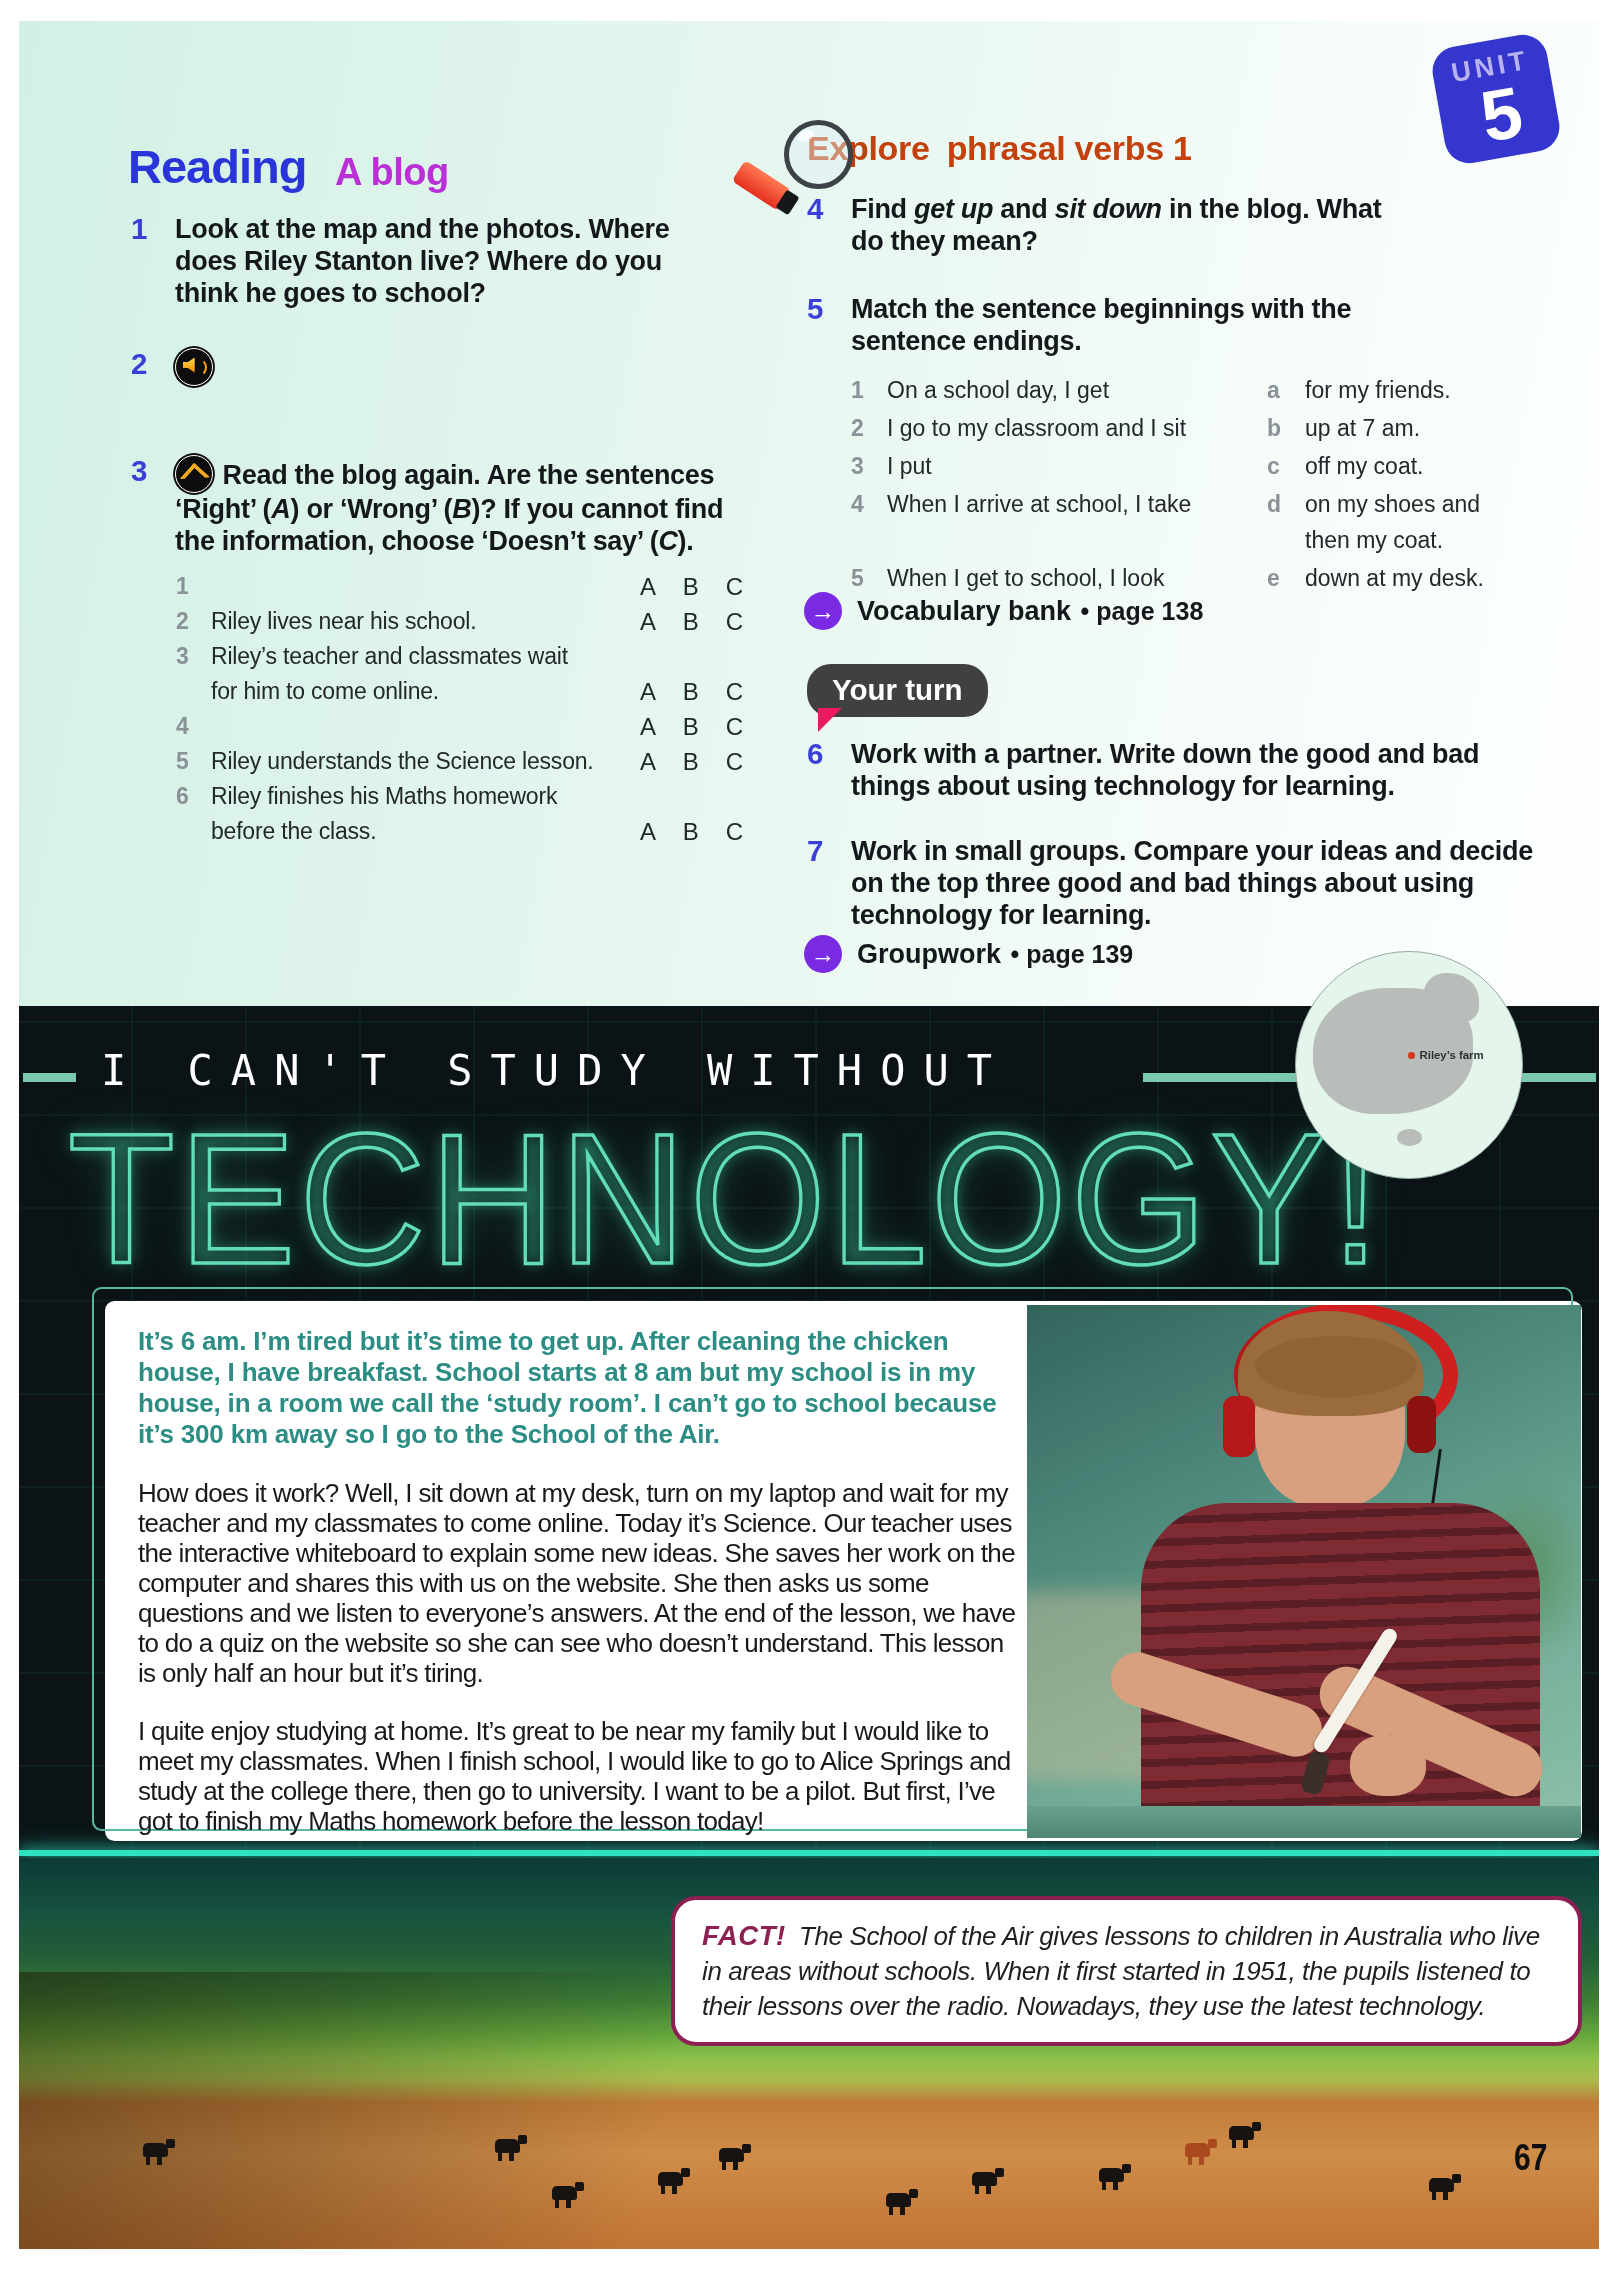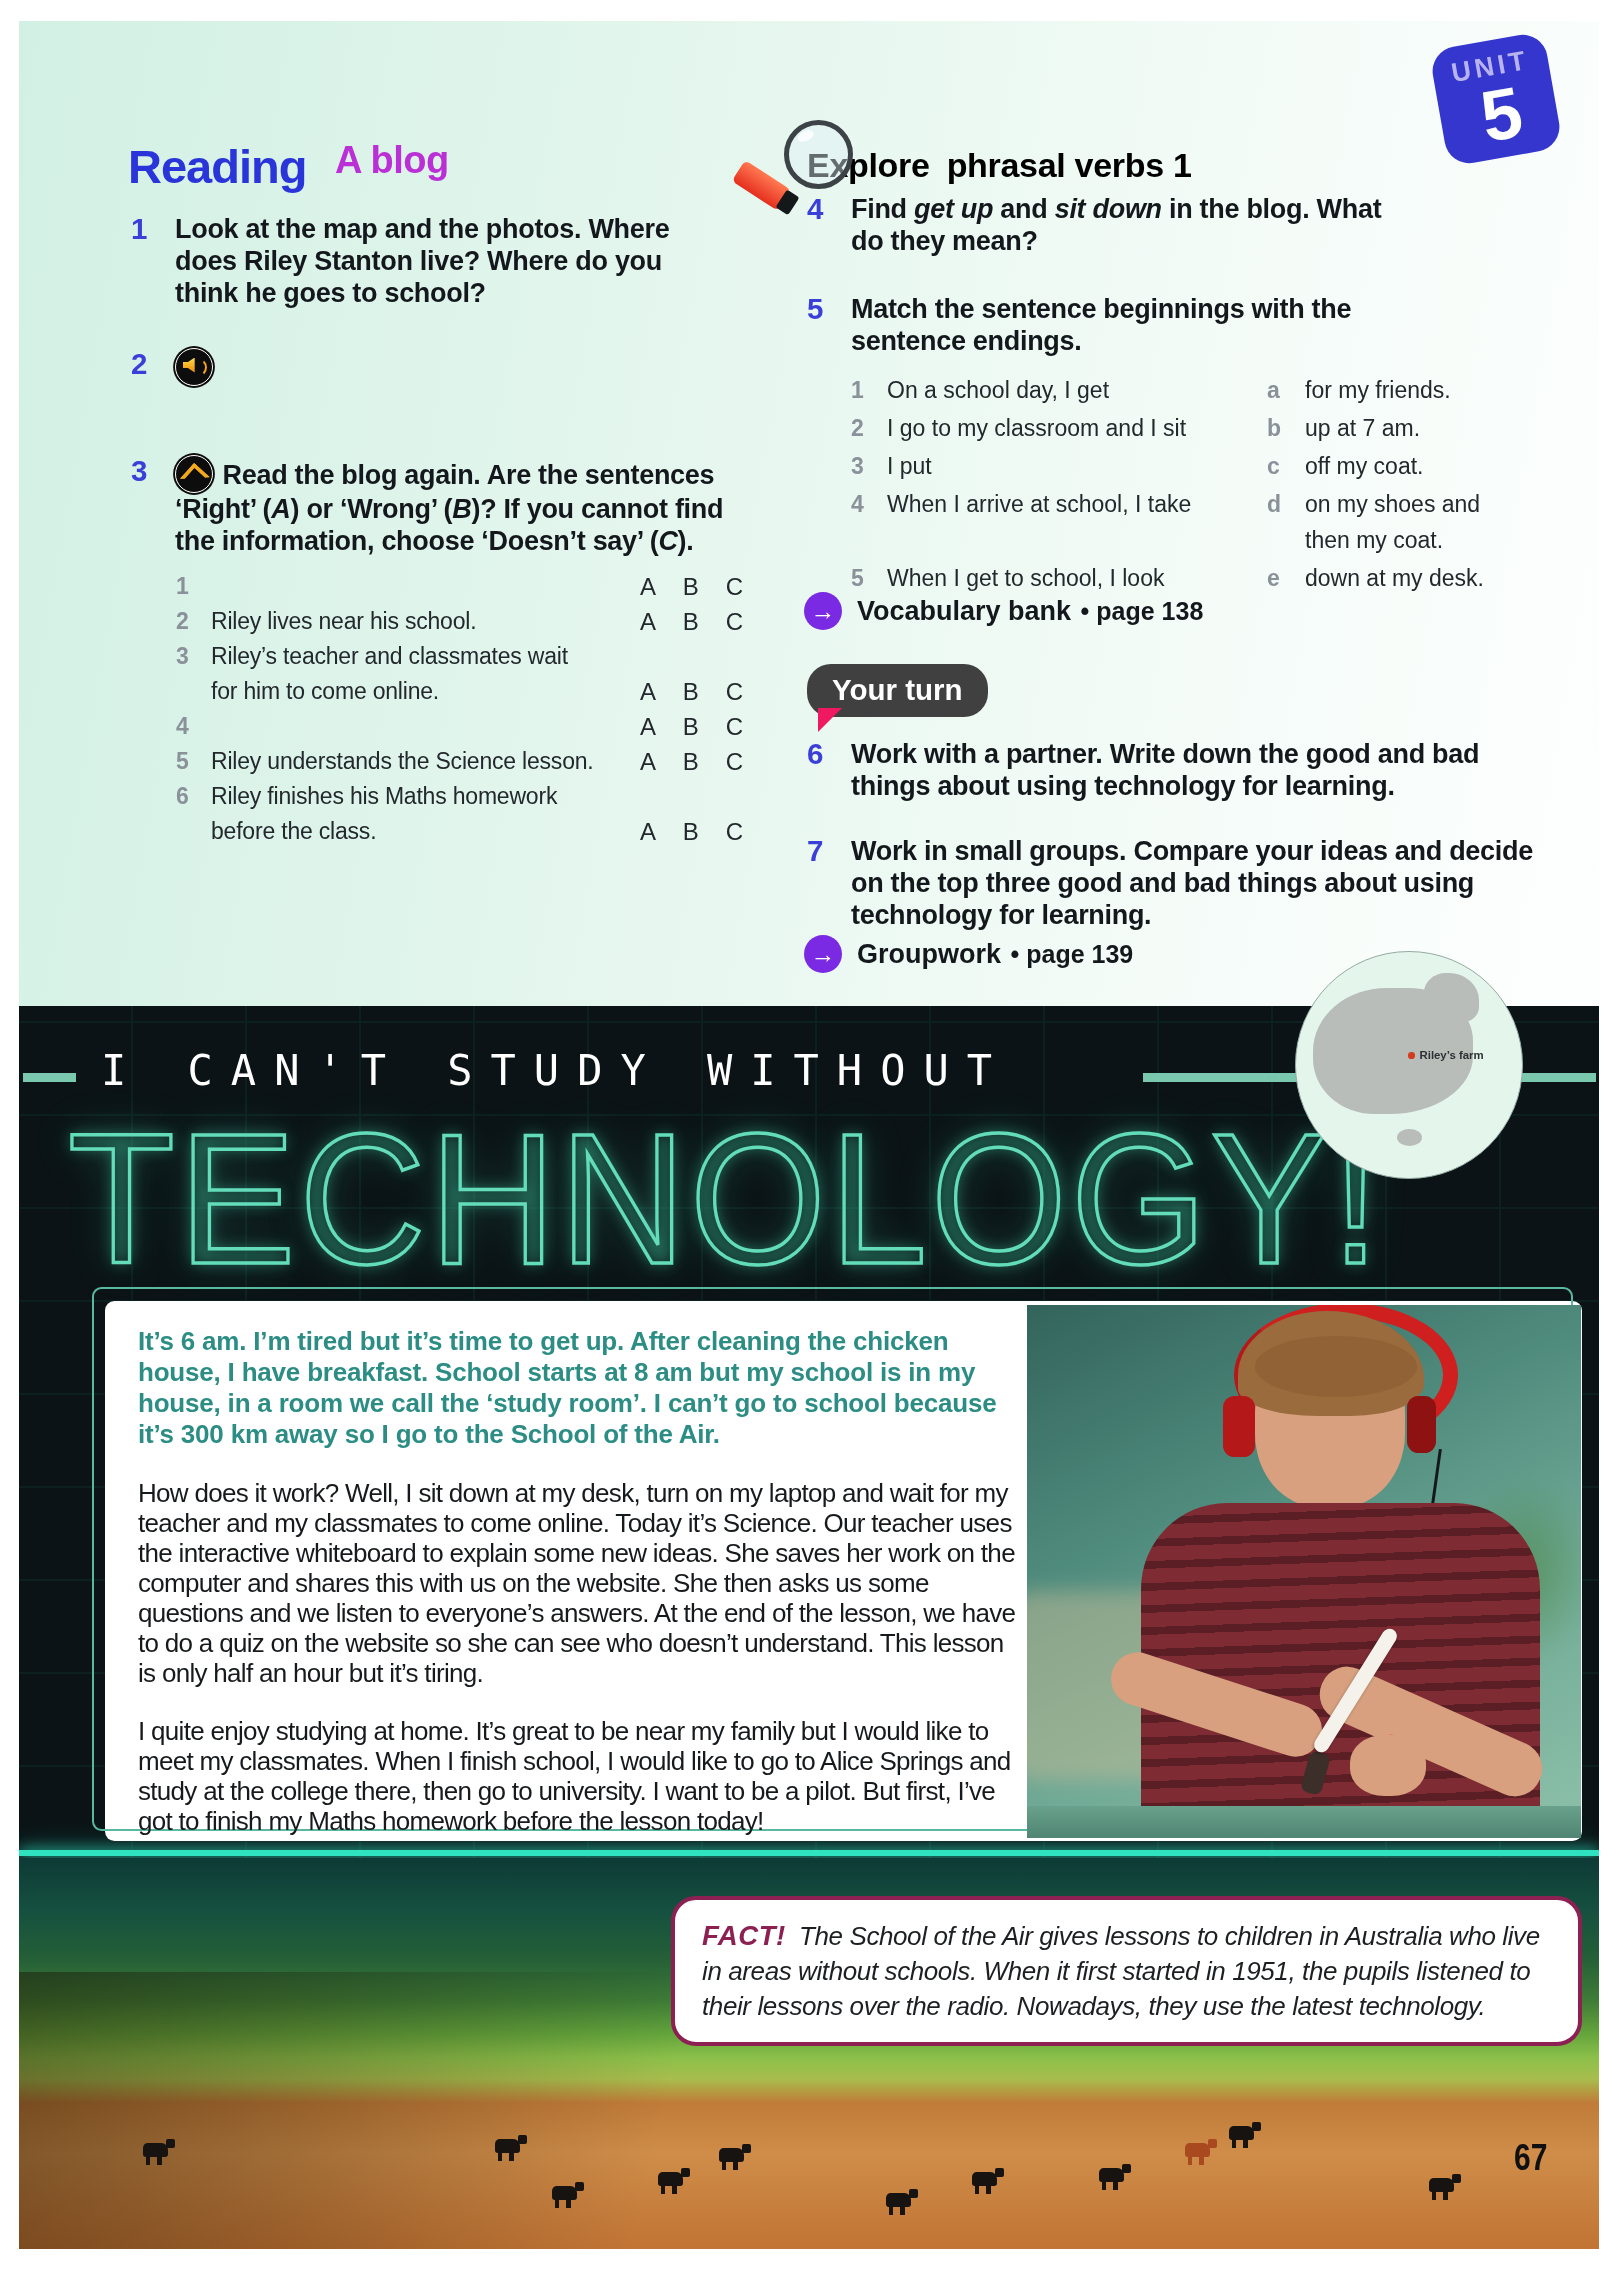--- a/index.html
+++ b/index.html
@@ -34,21 +34,21 @@
   .cow.red{background:#a8491f}.cow.red::before{background:#a8491f}
   .cow.red::after{background:linear-gradient(90deg,#a8491f 0 3.8px,transparent 3.8px 11.4px,#a8491f 11.4px 15px)}
 
   
   .unit{position:absolute;left:1438px;top:40px;width:116px;height:118px;background:#3436cd;
         border-radius:25px;transform:rotate(-10deg);text-align:center}
   .unit .u{color:#b8b3ef;font-weight:bold;font-size:27px;letter-spacing:3.8px;margin-top:11.4px}
   .unit .n{color:#ffffff;font-weight:bold;font-size:72px;line-height:.92;margin-left:5.7px}
 
   
-  .rtitle{position:absolute;left:128px;top:139px;display:flex;align-items:flex-start}
+  .rtitle{position:absolute;left:128px;top:139px;display:flex;align-items:flex-end}
   .rtitle .main{font-size:47px;font-weight:bold;color:#2a35d9;letter-spacing:-1px}
   .rtitle .sub{font-size:38px;font-weight:bold;color:#bb2fd6;margin-left:28.5px;letter-spacing:-0.5px}
 
   .ex{position:absolute;display:flex}
   .exnum{flex:none;width:44px;color:#3a3fd8;font-weight:bold;font-size:29.5px;line-height:32px}
   .extext{font-weight:bold;font-size:27px;line-height:32px;color:#14181c;letter-spacing:-0.3px}
   .abc-it{font-style:italic}
 
   .inline-icon{display:inline-block;width:36px;height:36px;border-radius:50%;background:#0d0d0d;
         border:1.9px solid #ffffff;box-shadow:0 0 0 1.9px #0d0d0d;vertical-align:-9.5px;margin-right:9.5px;position:relative}
@@ -62,21 +62,21 @@
   .items{position:absolute;left:176px;top:569px;width:567px}
   .item{display:flex}
   .inum{flex:none;width:35px;color:#8a9199;font-weight:bold;font-size:23px;line-height:35px}
   .itxt{width:378px;font-size:23px;line-height:35px;color:#23282c;letter-spacing:-0.2px}
   .itxt.nowrap{white-space:nowrap}
   .abc{margin-left:auto;align-self:flex-end;display:flex;width:103px;justify-content:space-between;
        font-size:24px;line-height:35px;color:#23282c}
   .abc span{cursor:pointer}
 
   
-  .etitle{position:absolute;left:807px;top:146px;font-size:34px;font-weight:bold;color:#000000;letter-spacing:-0.3px}
+  .etitle{position:absolute;left:807px;top:129px;font-size:34px;font-weight:bold;color:#c2410c;letter-spacing:-0.3px}
   .etitle .gap{display:inline-block;width:17px}
   .lens{position:absolute;left:784px;top:120px;width:59px;height:59px;border-radius:50%;
         background:rgba(222,240,246,.45);border:5.7px solid #3c4246;z-index:5;pointer-events:none}
   .lens::before{content:"";position:absolute;left:7.6px;top:5.7px;width:17px;height:9.5px;background:rgba(255,255,255,.8);
         border-radius:50%;transform:rotate(-25deg)}
   .handle{position:absolute;left:734px;top:173px;width:55px;height:25px;border-radius:5.7px;
         background:linear-gradient(180deg,#ff7a52,#e52f1e);transform:rotate(33deg);z-index:4}
   .handle::after{content:"";position:absolute;right:-11.4px;top:1.9px;width:15px;height:21px;background:#15181a;border-radius:2.9px}
 
   .match{position:absolute;left:851px;top:372px;width:723px}

